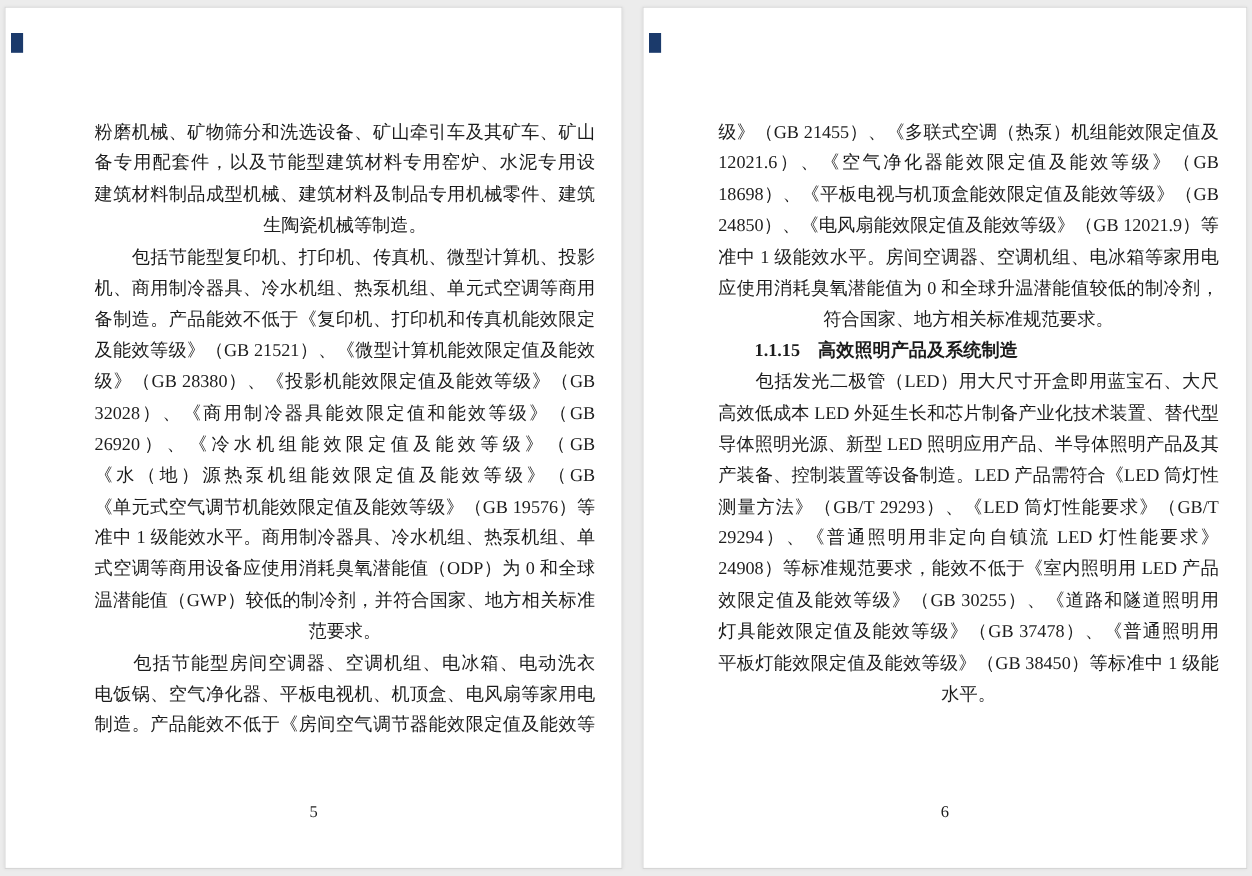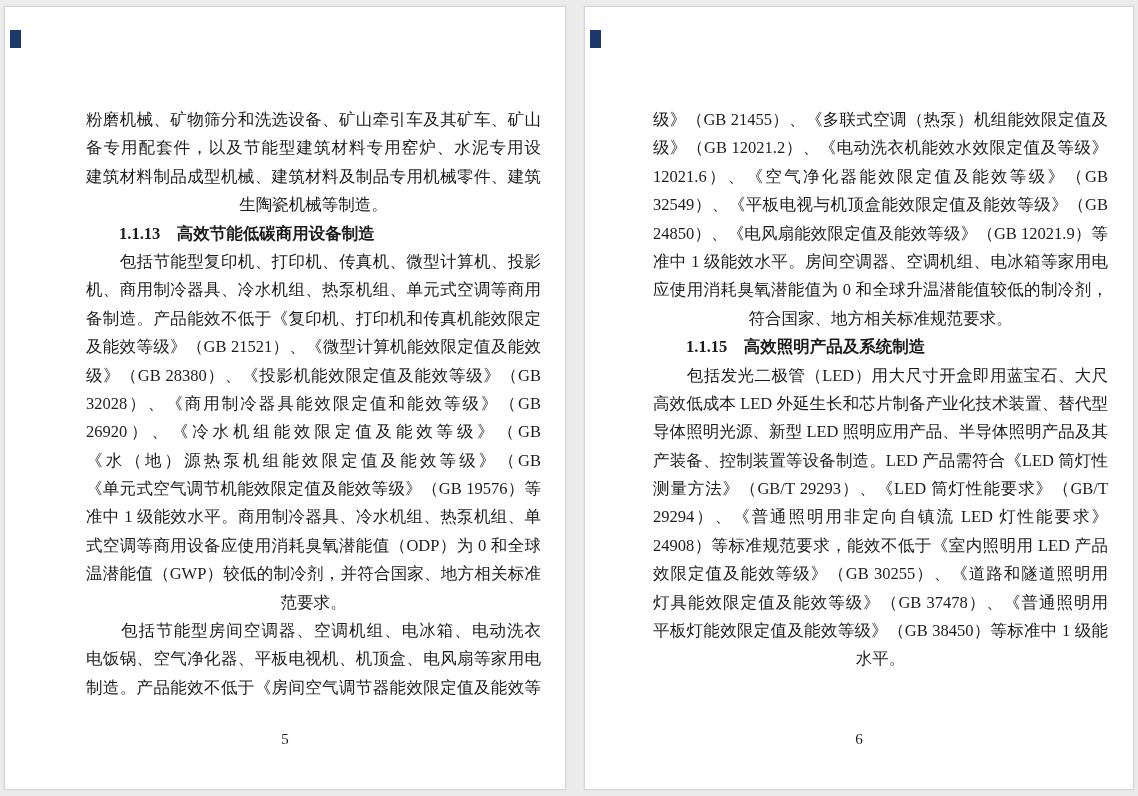--- a/index.html
+++ b/index.html
@@ -66,21 +66,20 @@
 
 <div class="spread">
 
   <div class="page page-left">
     <div class="corner-mark" style="background: rgb(27, 58, 107);"></div>
     <div class="textblock">
         <div class="line j">粉磨机械、矿物筛分和洗选设备、矿山牵引车及其矿车、矿山设</div>
         <div class="line j">备专用配套件，以及节能型建筑材料专用窑炉、水泥专用设备、</div>
         <div class="line j">建筑材料制品成型机械、建筑材料及制品专用机械零件、建筑卫</div>
         <div class="line l">生陶瓷机械等制造。</div>
-        <div class="line h">　　1.1.13　高效节能低碳商用设备制造</div>
         <div class="line j">　　包括节能型复印机、打印机、传真机、微型计算机、投影</div>
         <div class="line j">机、商用制冷器具、冷水机组、热泵机组、单元式空调等商用设</div>
         <div class="line j">备制造。产品能效不低于《复印机、打印机和传真机能效限定值</div>
         <div class="line j">及能效等级》（GB 21521）、《微型计算机能效限定值及能效等</div>
         <div class="line j">级》（GB 28380）、《投影机能效限定值及能效等级》（GB</div>
         <div class="line j">32028）、《商用制冷器具能效限定值和能效等级》（GB</div>
         <div class="line j">26920）、《冷水机组能效限定值及能效等级》（GB 19577）、</div>
         <div class="line j">《水（地）源热泵机组能效限定值及能效等级》（GB 30721）、</div>
         <div class="line j">《单元式空气调节机能效限定值及能效等级》（GB 19576）等标</div>
         <div class="line j">准中 1 级能效水平。商用制冷器具、冷水机组、热泵机组、单元</div>
@@ -91,23 +90,22 @@
         <div class="line j">电饭锅、空气净化器、平板电视机、机顶盒、电风扇等家用电器</div>
         <div class="line j">制造。产品能效不低于《房间空气调节器能效限定值及能效等</div>
       </div>
     <div class="pagenum">5</div>
   </div>
 
   <div class="page page-right">
     <div class="corner-mark" style="background: rgb(27, 58, 107);"></div>
     <div class="textblock">
         <div class="line j">级》（GB 21455）、《多联式空调（热泵）机组能效限定值及能</div>
-        <div class="line j">级》（GB 12021.2）、《电动洗衣机能效水效限定值及等级》</div>
         <div class="line j">12021.6）、《空气净化器能效限定值及能效等级》（GB</div>
-        <div class="line j">32549）、《平板电视与机顶盒能效限定值及能效等级》（GB</div>
+        <div class="line j">18698）、《平板电视与机顶盒能效限定值及能效等级》（GB</div>
         <div class="line j">24850）、《电风扇能效限定值及能效等级》（GB 12021.9）等标</div>
         <div class="line j">准中 1 级能效水平。房间空调器、空调机组、电冰箱等家用电器</div>
         <div class="line j">应使用消耗臭氧潜能值为 0 和全球升温潜能值较低的制冷剂，并</div>
         <div class="line l">符合国家、地方相关标准规范要求。</div>
         <div class="line h">　　1.1.15　高效照明产品及系统制造</div>
         <div class="line j">　　包括发光二极管（LED）用大尺寸开盒即用蓝宝石、大尺寸</div>
         <div class="line j">高效低成本 LED 外延生长和芯片制备产业化技术装置、替代型半</div>
         <div class="line j">导体照明光源、新型 LED 照明应用产品、半导体照明产品及其生</div>
         <div class="line j">产装备、控制装置等设备制造。LED 产品需符合《LED 筒灯性能</div>
         <div class="line j">测量方法》（GB/T 29293）、《LED 筒灯性能要求》（GB/T</div>

